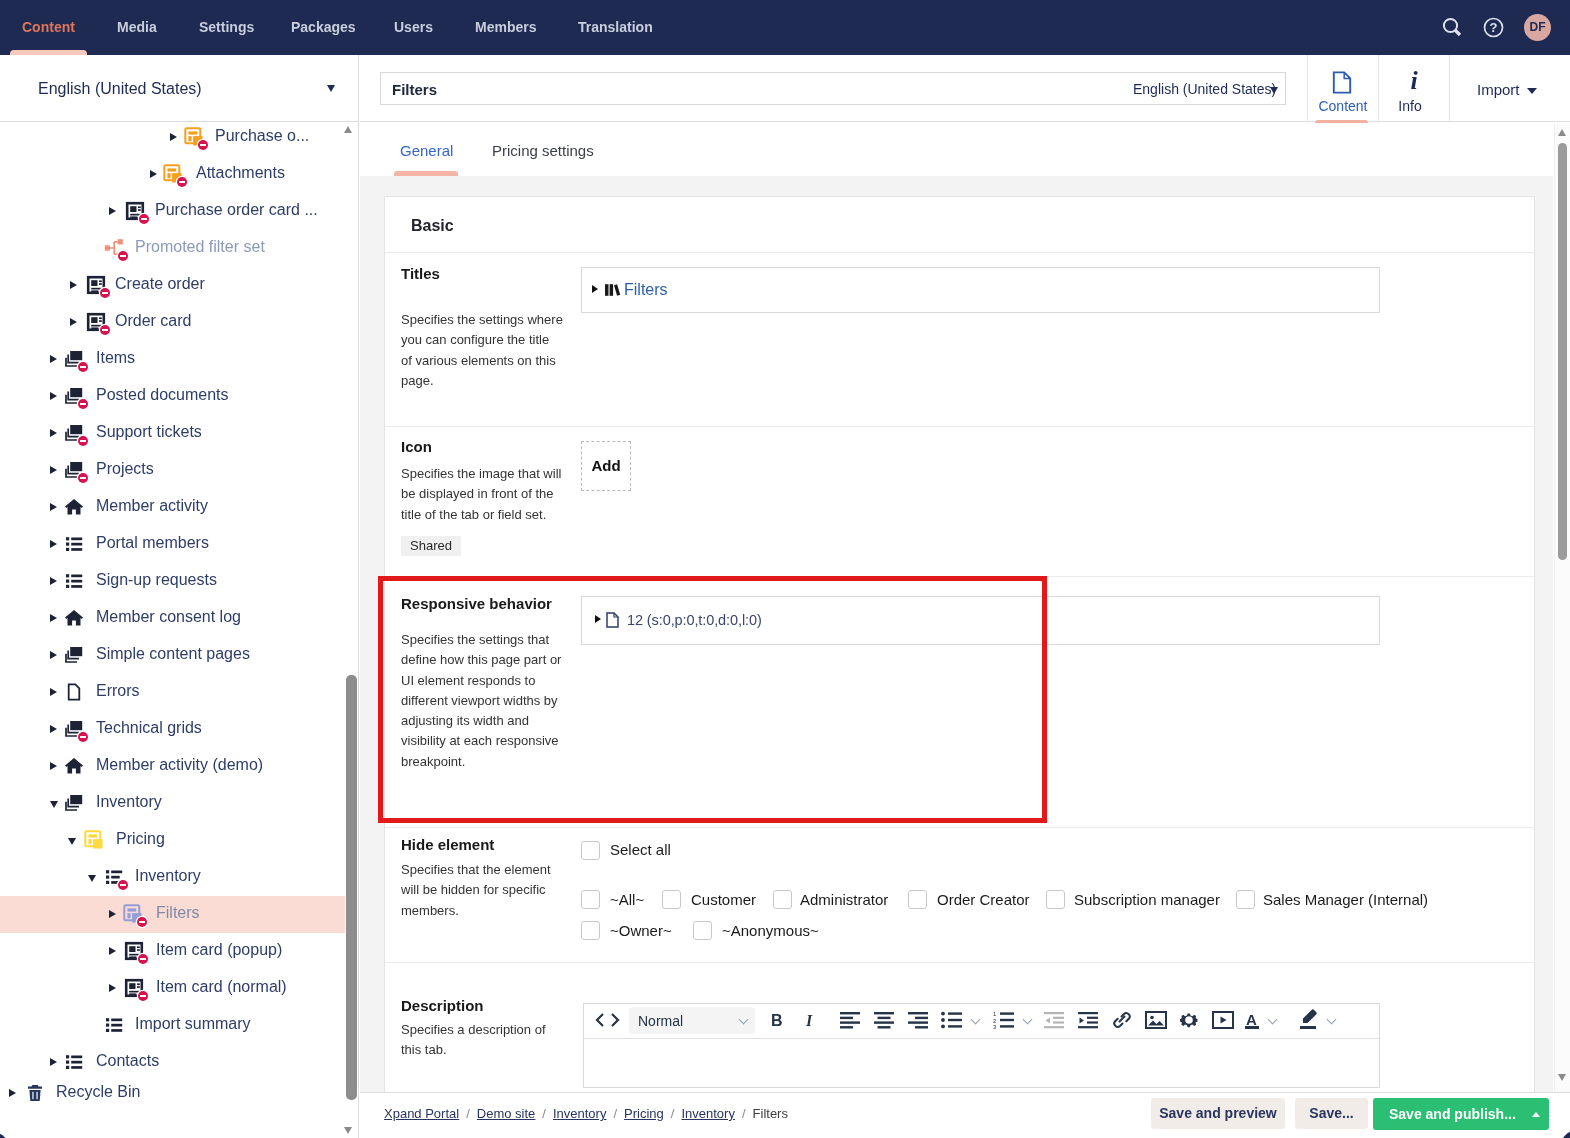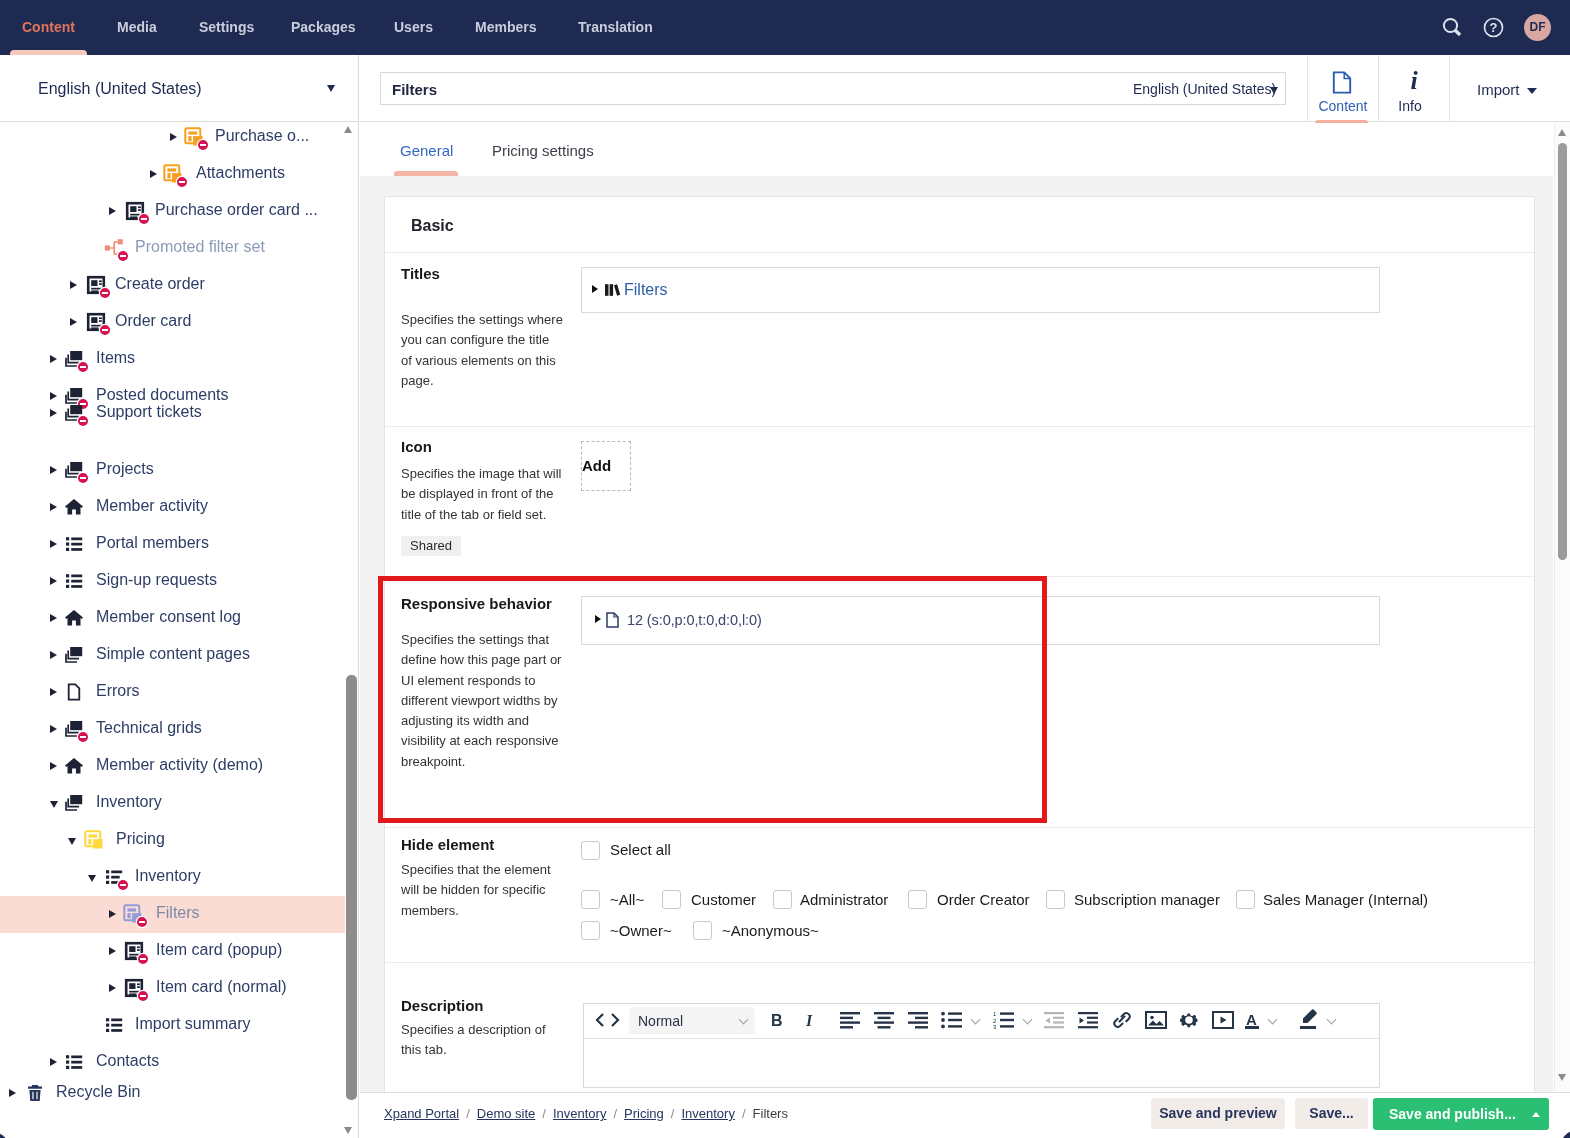--- a/index.html
+++ b/index.html
@@ -150,21 +150,21 @@
 <div class="abs" style="left:64px;top:8px;width:20px;height:20px">
 <svg width="20" height="20" viewBox="0 0 20 20">
         <path fill="#1d2335" d="M6.2 2h12v9.2h-12z"></path>
         <path fill="none" stroke="#1d2335" stroke-width="1.7" d="M4.2 5.6v8h10.8"></path>
         <path fill="none" stroke="#1d2335" stroke-width="1.7" d="M2 8.8v8.2h11"></path>
       </svg>
 <div class="bdg" style="right:-4px;bottom:-3px"></div>
 </div>
 <div class="ttxt" style="left:96px;">Posted documents</div>
 </div>
-<div class="trow" style="top:395px;">
+<div class="trow" style="top:415px;">
 <div class="abs ar" style="left:50px;top:14px"></div>
 <div class="abs" style="left:64px;top:8px;width:20px;height:20px">
 <svg width="20" height="20" viewBox="0 0 20 20">
         <path fill="#1d2335" d="M6.2 2h12v9.2h-12z"></path>
         <path fill="none" stroke="#1d2335" stroke-width="1.7" d="M4.2 5.6v8h10.8"></path>
         <path fill="none" stroke="#1d2335" stroke-width="1.7" d="M2 8.8v8.2h11"></path>
       </svg>
 <div class="bdg" style="right:-4px;bottom:-3px"></div>
 </div>
 <div class="ttxt" style="left:96px;">Support tickets</div>
@@ -445,21 +445,21 @@
       <rect x="1" y="2.2" width="3.5" height="11.6"></rect>
       <rect x="5.6" y="2.2" width="3.5" height="11.6"></rect>
       <path d="M10 3.2l3.1-.9 3.1 10.5-3.1.9Z"></path>
     </g>
   </svg>
 <div class="abs" style="left:624px;top:281px;font-size:16px;color:#2d5fa8">Filters</div>
 
 <div class="lbl" style="left:401px;top:438px">Icon</div>
 <div class="dsc" style="left:401px;top:464px">Specifies the image that will<br>be displayed in front of the<br>title of the tab or field set.</div>
 <div class="abs" style="left:401px;top:536px;height:20px;background:#f0f0f0;font-size:13px;color:#2b2b2b;line-height:20px;padding:0 9px">Shared</div>
-<div class="abs" style="left:581px;top:441px;width:50px;height:50px;border:1px dashed #b9b9b9;line-height:48px;font-size:15px;font-weight:bold;color:#111">Add</div>
+<div class="abs" style="left:581px;top:441px;width:50px;height:50px;border:1px dashed #b9b9b9;text-align:center;line-height:48px;font-size:15px;font-weight:bold;color:#111">Add</div>
 
 <div class="lbl" style="left:401px;top:595px">Responsive behavior</div>
 <div class="dsc" style="left:401px;top:630px">Specifies the settings that<br>define how this page part or<br>UI element responds to<br>different viewport widths by<br>adjusting its width and<br>visibility at each responsive<br>breakpoint.</div>
 <div class="abs" style="left:581px;top:596px;width:799px;height:49px;border:1px solid #d9d9d9;background:#fff"></div>
 <div class="abs ar" style="left:595px;top:615px;border-left-color:#111;border-left-width:6px;border-top-width:4px;border-bottom-width:4px"></div>
 <svg class="abs" style="left:606px;top:612px" width="13" height="16" viewBox="0 0 13 16">
     <path fill="none" stroke="#2e3d66" stroke-width="1.5" d="M1 1h7l4 4v10H1Z"></path>
     <path fill="none" stroke="#2e3d66" stroke-width="1.2" d="M8 1v4h4"></path>
   </svg>
 <div class="abs" style="left:627px;top:612px;font-size:14.5px;color:#3a466b;letter-spacing:-0.1px">12 (s:0,p:0,t:0,d:0,l:0)</div>

